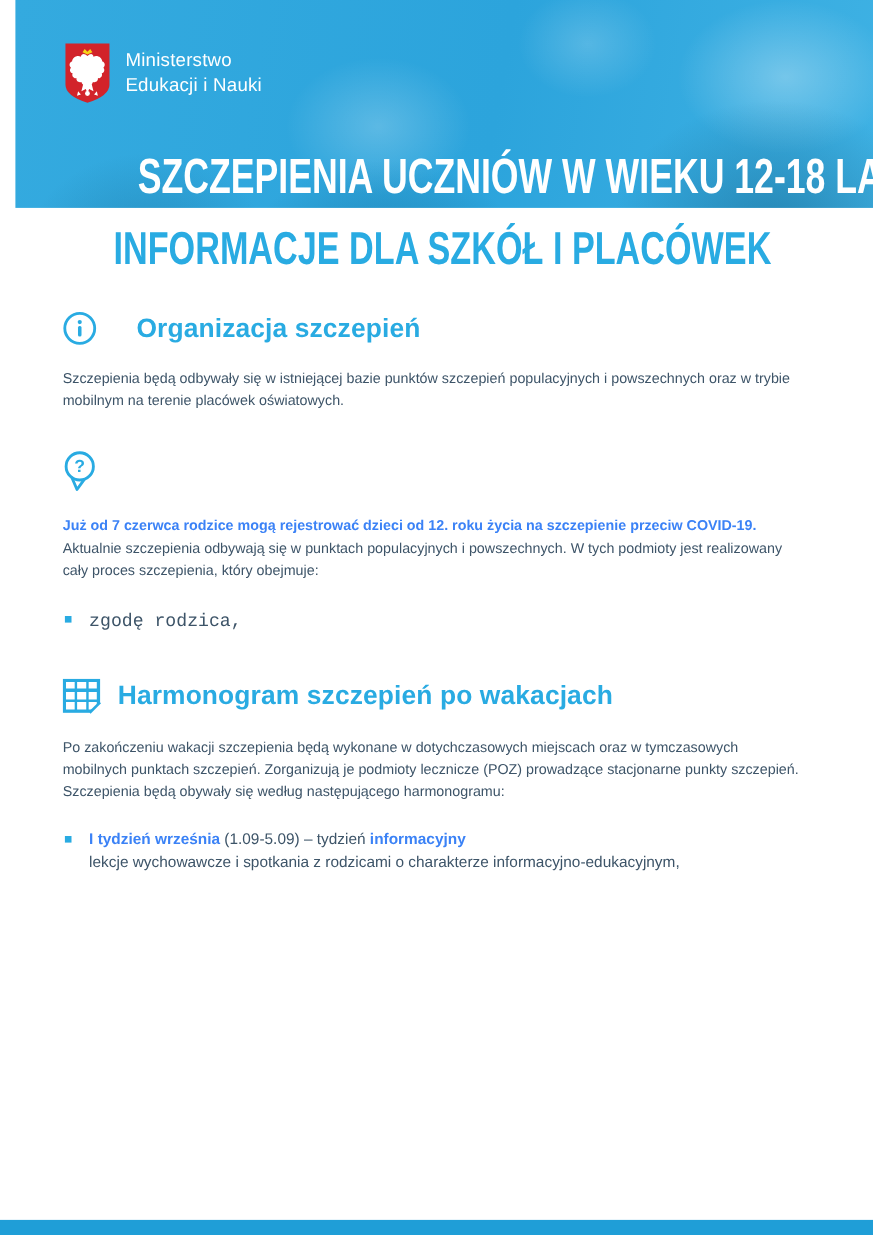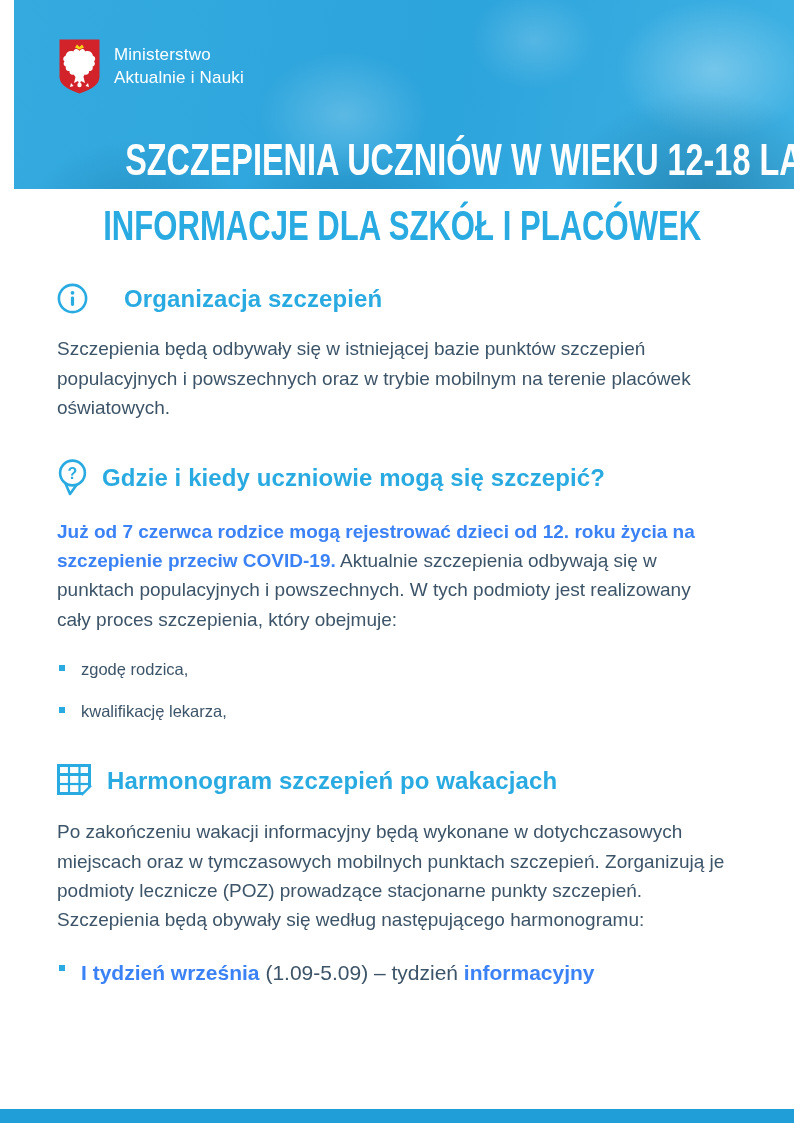--- a/index.html
+++ b/index.html
@@ -48,35 +48,35 @@
   .content{padding:0 57px;color:#3d5468;}
   .section-head{display:flex;align-items:center;gap:14px;}
   .section-head .icon{flex:0 0 auto;display:flex;align-items:center;}
   .section-title{
     margin:0;color:#29abe2;font-size:24px;font-weight:600;letter-spacing:.1px;
   }
   .s1{margin-top:34px;gap:36px;}
   .s2{margin-top:36px;}
   .s3{margin-top:40px;}
   p.body{
-    margin:20px 0 0 0;font-size:19px;line-height:1.55;max-width:672px;color:#3d5468;
+    margin:20px 0 0 0;font-size:13px;line-height:1.55;max-width:672px;color:#3d5468;
   }
   p.body b, .sched b{font-weight:700;color:#3b82f6;}
   ul.squares{list-style:none;margin:24px 0 0 0;padding:0;}
   ul.squares li{
     position:relative;padding-left:24px;margin:0 0 18px 0;
-    font-size:16.5px;line-height:1.45;
+    font-size:16.5px;line-height:1.45;font-family:Liberation Mono, monospace;
   }
   ul.squares li::before{
     content:"";position:absolute;left:2px;top:7px;width:6px;height:6px;background:#29abe2;
   }
   ul.sched{list-style:none;margin:22px 0 0 0;padding:0;}
   ul.sched li{
     position:relative;padding-left:24px;margin:0 0 36px 0;
-    font-size:21px;line-height:1.5;max-width:690px;
+    font-size:14px;line-height:1.5;max-width:690px;
   }
   ul.sched li::before{
     content:"";position:absolute;left:2px;top:8px;width:6px;height:6px;background:#29abe2;
   }
   .bottom-bar{
     position:absolute;left:0;bottom:0;width:794px;height:14px;background:#1f9ed7;
   }
 </style>
 </head>
 <body>
@@ -91,21 +91,21 @@
           <path d="M20.5 12 C18 9 15 9.5 14.5 12.5 C11 11 7 13 6.5 17 C4 17.5 3.5 21 5.5 22.5 C4 24 4.5 27 7 27.5 C6 30 8 32.5 10.5 32 C10 34.5 12.5 36.5 15 35.5 C15.5 38 18 39 20 37.5 C22 39 25 38 25.5 35.5 C28 36.5 30.5 34.5 30 32 C32.5 32.5 34.5 30 33.5 27.5 C36 27 36.5 24 35 22.5 C37 21 36.5 17.5 34 17 C33.5 13 29.5 11 26 12.5 C25.5 9.5 23 9 20.5 12 Z"></path>
           <path d="M17 36 L15 44 L19 42 L20.5 46 L22 42 L26 44 L24 36 Z"></path>
           <circle cx="20.5" cy="46" r="2.2"></circle>
           <path d="M12 44 L14.5 47 L11 48 Z"></path>
           <path d="M29 44 L26.5 47 L30 48 Z"></path>
         </g>
         <path d="M16 8.5 L18 5.5 L20.5 8 L23 5.5 L25 8.5 L20.5 10.5 Z" fill="#f7d417"></path>
       </svg>
       <div class="ministry-name">
         <div>Ministerstwo</div>
-        <div>Aktualnie i Nauki</div>
+        <div>Edukacji i Nauki</div>
       </div>
     </div>
     <h1 class="main-title">SZCZEPIENIA UCZNIÓW W WIEKU 12-18 LAT</h1>
   </div>
 
   <h2 class="subtitle">INFORMACJE DLA SZKÓŁ I PLACÓWEK</h2>
 
   <div class="content">
 
     <div class="section-head s1">
@@ -121,46 +121,45 @@
     <p class="body">Szczepienia będą odbywały się w istniejącej bazie punktów szczepień populacyjnych i powszechnych oraz w trybie mobilnym na terenie placówek oświatowych.</p>
 
     <div class="section-head s2">
       <span class="icon">
         <svg width="31" height="38" viewBox="0 0 31 38" xmlns="http://www.w3.org/2000/svg">
           <circle cx="15.5" cy="14" r="12.4" fill="none" stroke="#29abe2" stroke-width="2.6"></circle>
           <path d="M8.5 24.5 L13 35 L19.5 26" fill="none" stroke="#29abe2" stroke-width="2.6" stroke-linecap="round" stroke-linejoin="round"></path>
           <text x="15.5" y="19.5" text-anchor="middle" font-family="Liberation Sans, sans-serif" font-size="16" font-weight="700" fill="#29abe2">?</text>
         </svg>
       </span>
-      <h3 class="section-title">Gdzie i kiedy uczniowie mogą się szczepić?</h3>
     </div>
     <p class="body"><b>Już od 7 czerwca rodzice mogą rejestrować dzieci od 12. roku życia na szczepienie przeciw COVID-19.</b><span> Aktualnie szczepienia odbywają się w punktach populacyjnych i powszechnych. W tych podmioty jest realizowany cały proces szczepienia, który obejmuje:</span></p>
     <ul class="squares">
       <li>zgodę rodzica,</li>
-      <li>kwalifikację lekarza,</li>
     </ul>
 
     <div class="section-head s3">
       <span class="icon">
         <svg width="36" height="33" viewBox="0 0 36 33" xmlns="http://www.w3.org/2000/svg">
           <rect x="1.5" y="1.5" width="31" height="28" fill="none" stroke="#29abe2" stroke-width="3"></rect>
           <line x1="1.5" y1="10.5" x2="32.5" y2="10.5" stroke="#29abe2" stroke-width="3"></line>
           <line x1="1.5" y1="20" x2="32.5" y2="20" stroke="#29abe2" stroke-width="2.2"></line>
           <line x1="12" y1="1.5" x2="12" y2="29.5" stroke="#29abe2" stroke-width="2.2"></line>
           <line x1="22.5" y1="1.5" x2="22.5" y2="29.5" stroke="#29abe2" stroke-width="2.2"></line>
           <polygon points="24,31.5 36,31.5 36,19.5" fill="#ffffff"></polygon>
           <path d="M24.5 31 L34 21.5" stroke="#29abe2" stroke-width="2.4" fill="none"></path>
         </svg>
       </span>
       <h3 class="section-title">Harmonogram szczepień po wakacjach</h3>
     </div>
-    <p class="body">Po zakończeniu wakacji informacyjny będą wykonane w dotychczasowych miejscach oraz w tymczasowych mobilnych punktach szczepień. Zorganizują je podmioty lecznicze (POZ) prowadzące stacjonarne punkty szczepień. Szczepienia będą obywały się według następującego harmonogramu:</p>
+    <p class="body">Po zakończeniu wakacji szczepienia będą wykonane w dotychczasowych miejscach oraz w tymczasowych mobilnych punktach szczepień. Zorganizują je podmioty lecznicze (POZ) prowadzące stacjonarne punkty szczepień. Szczepienia będą obywały się według następującego harmonogramu:</p>
     <ul class="sched">
       <li>
         <b>I tydzień września</b><span> (1.09-5.09)  –  tydzień </span><b>informacyjny</b><span></span><br>
+        <span>lekcje wychowawcze i spotkania z rodzicami o charakterze informacyjno-edukacyjnym,</span>
       </li>
 
     </ul>
 
   </div>
 
   <div class="bottom-bar"></div>
 </div>
 
 </body></html>

